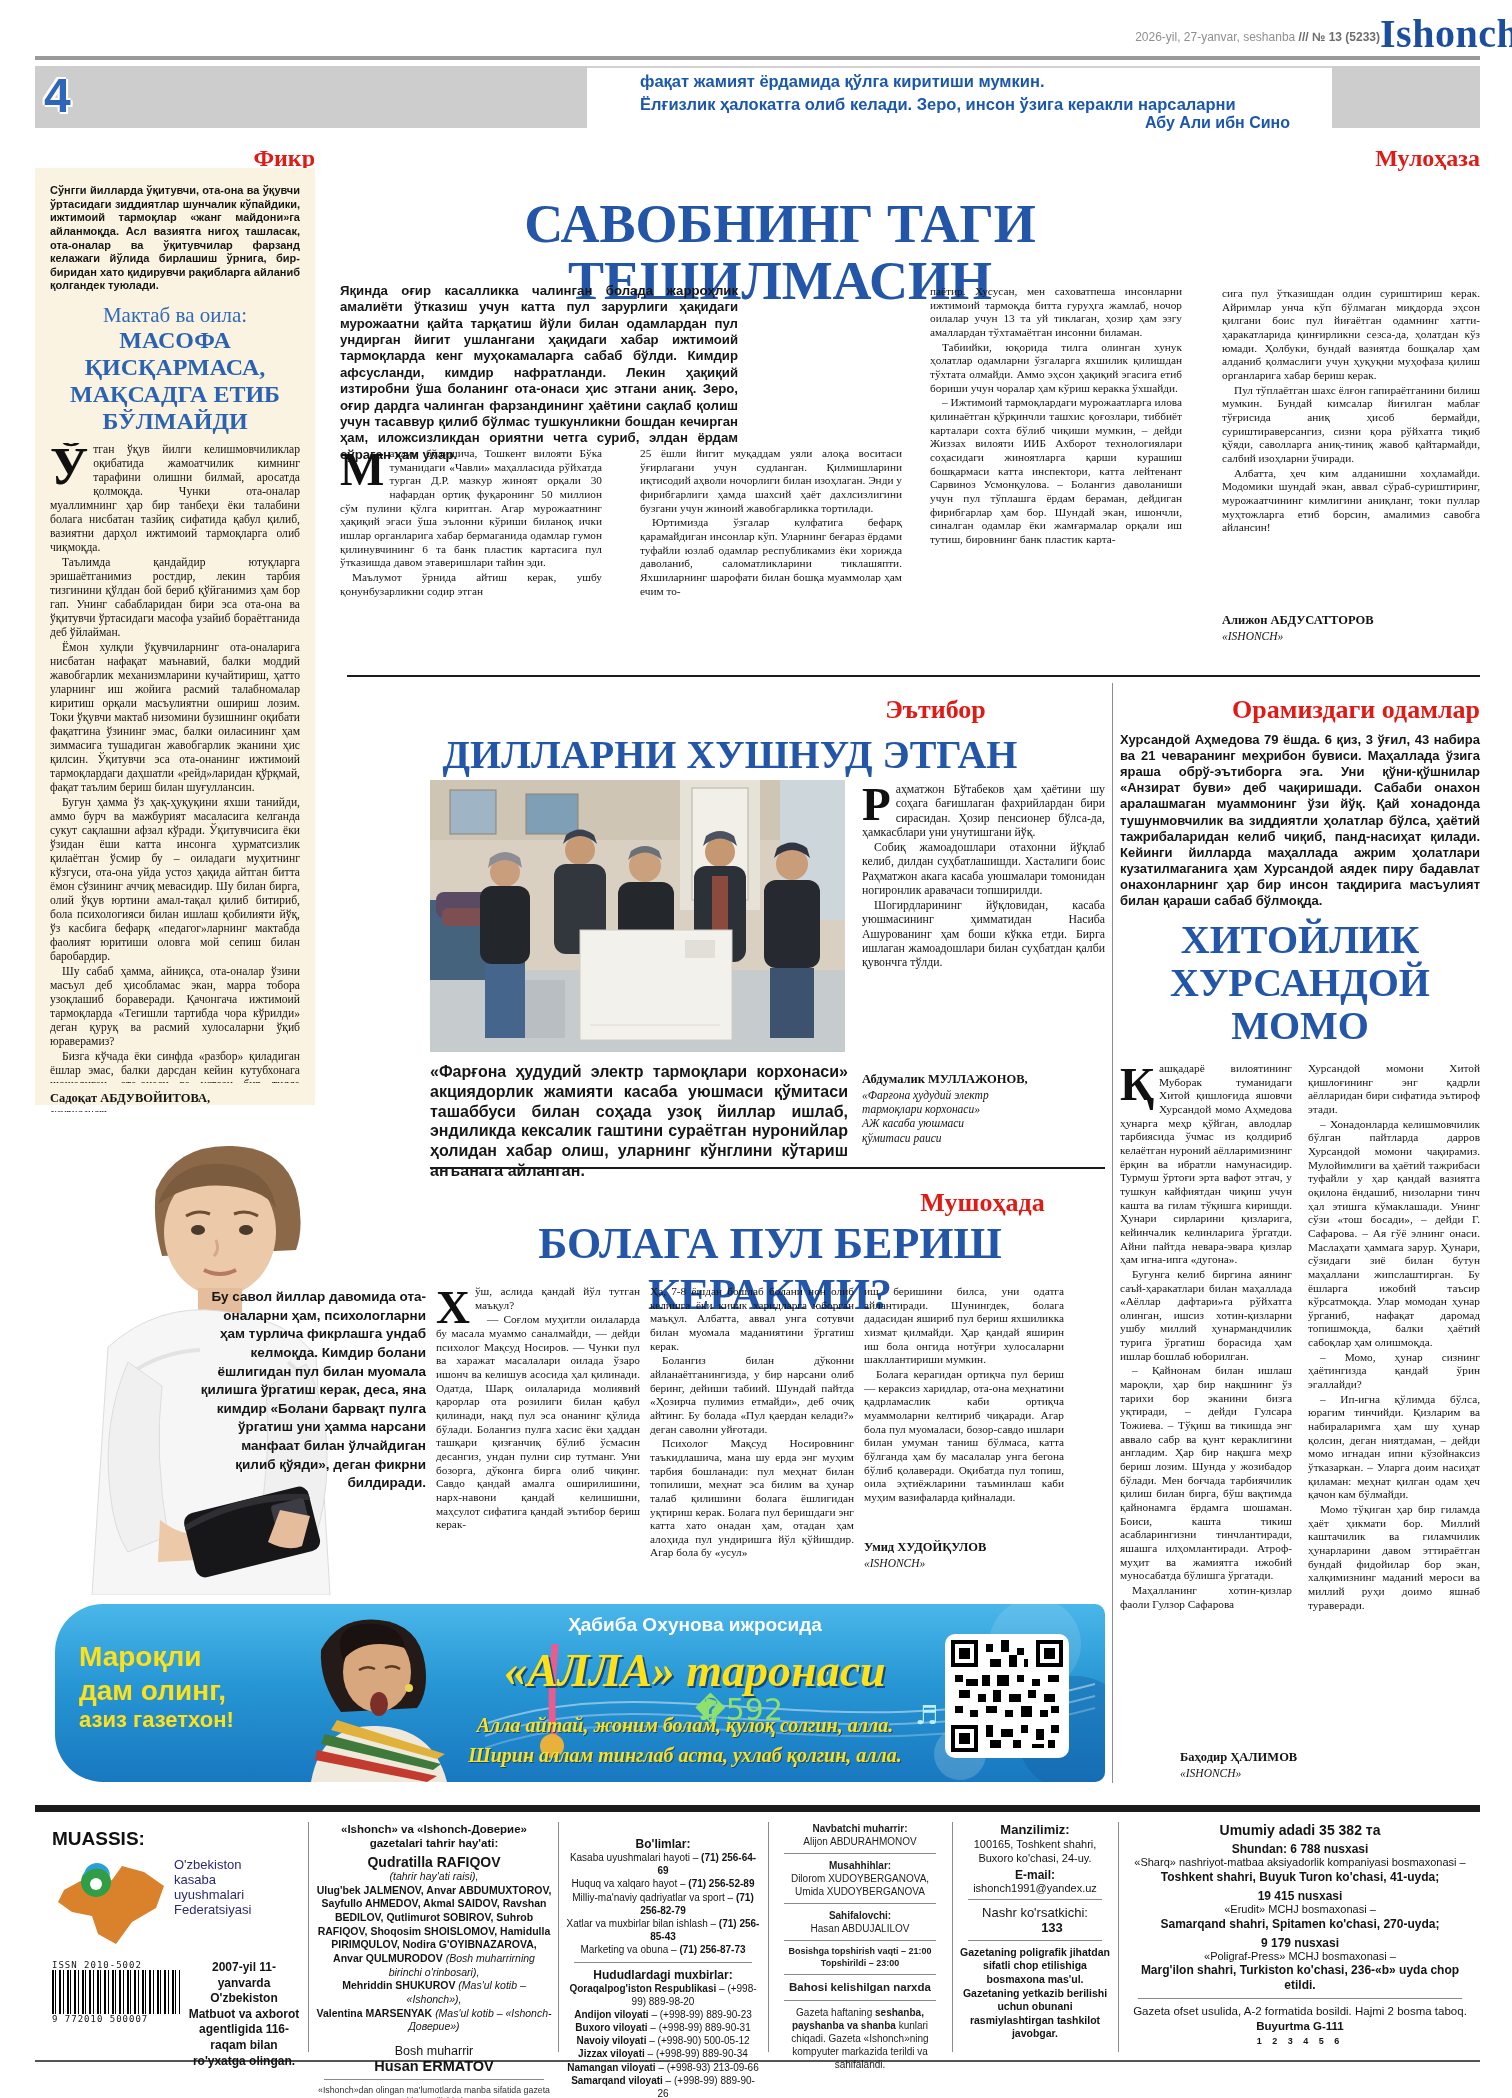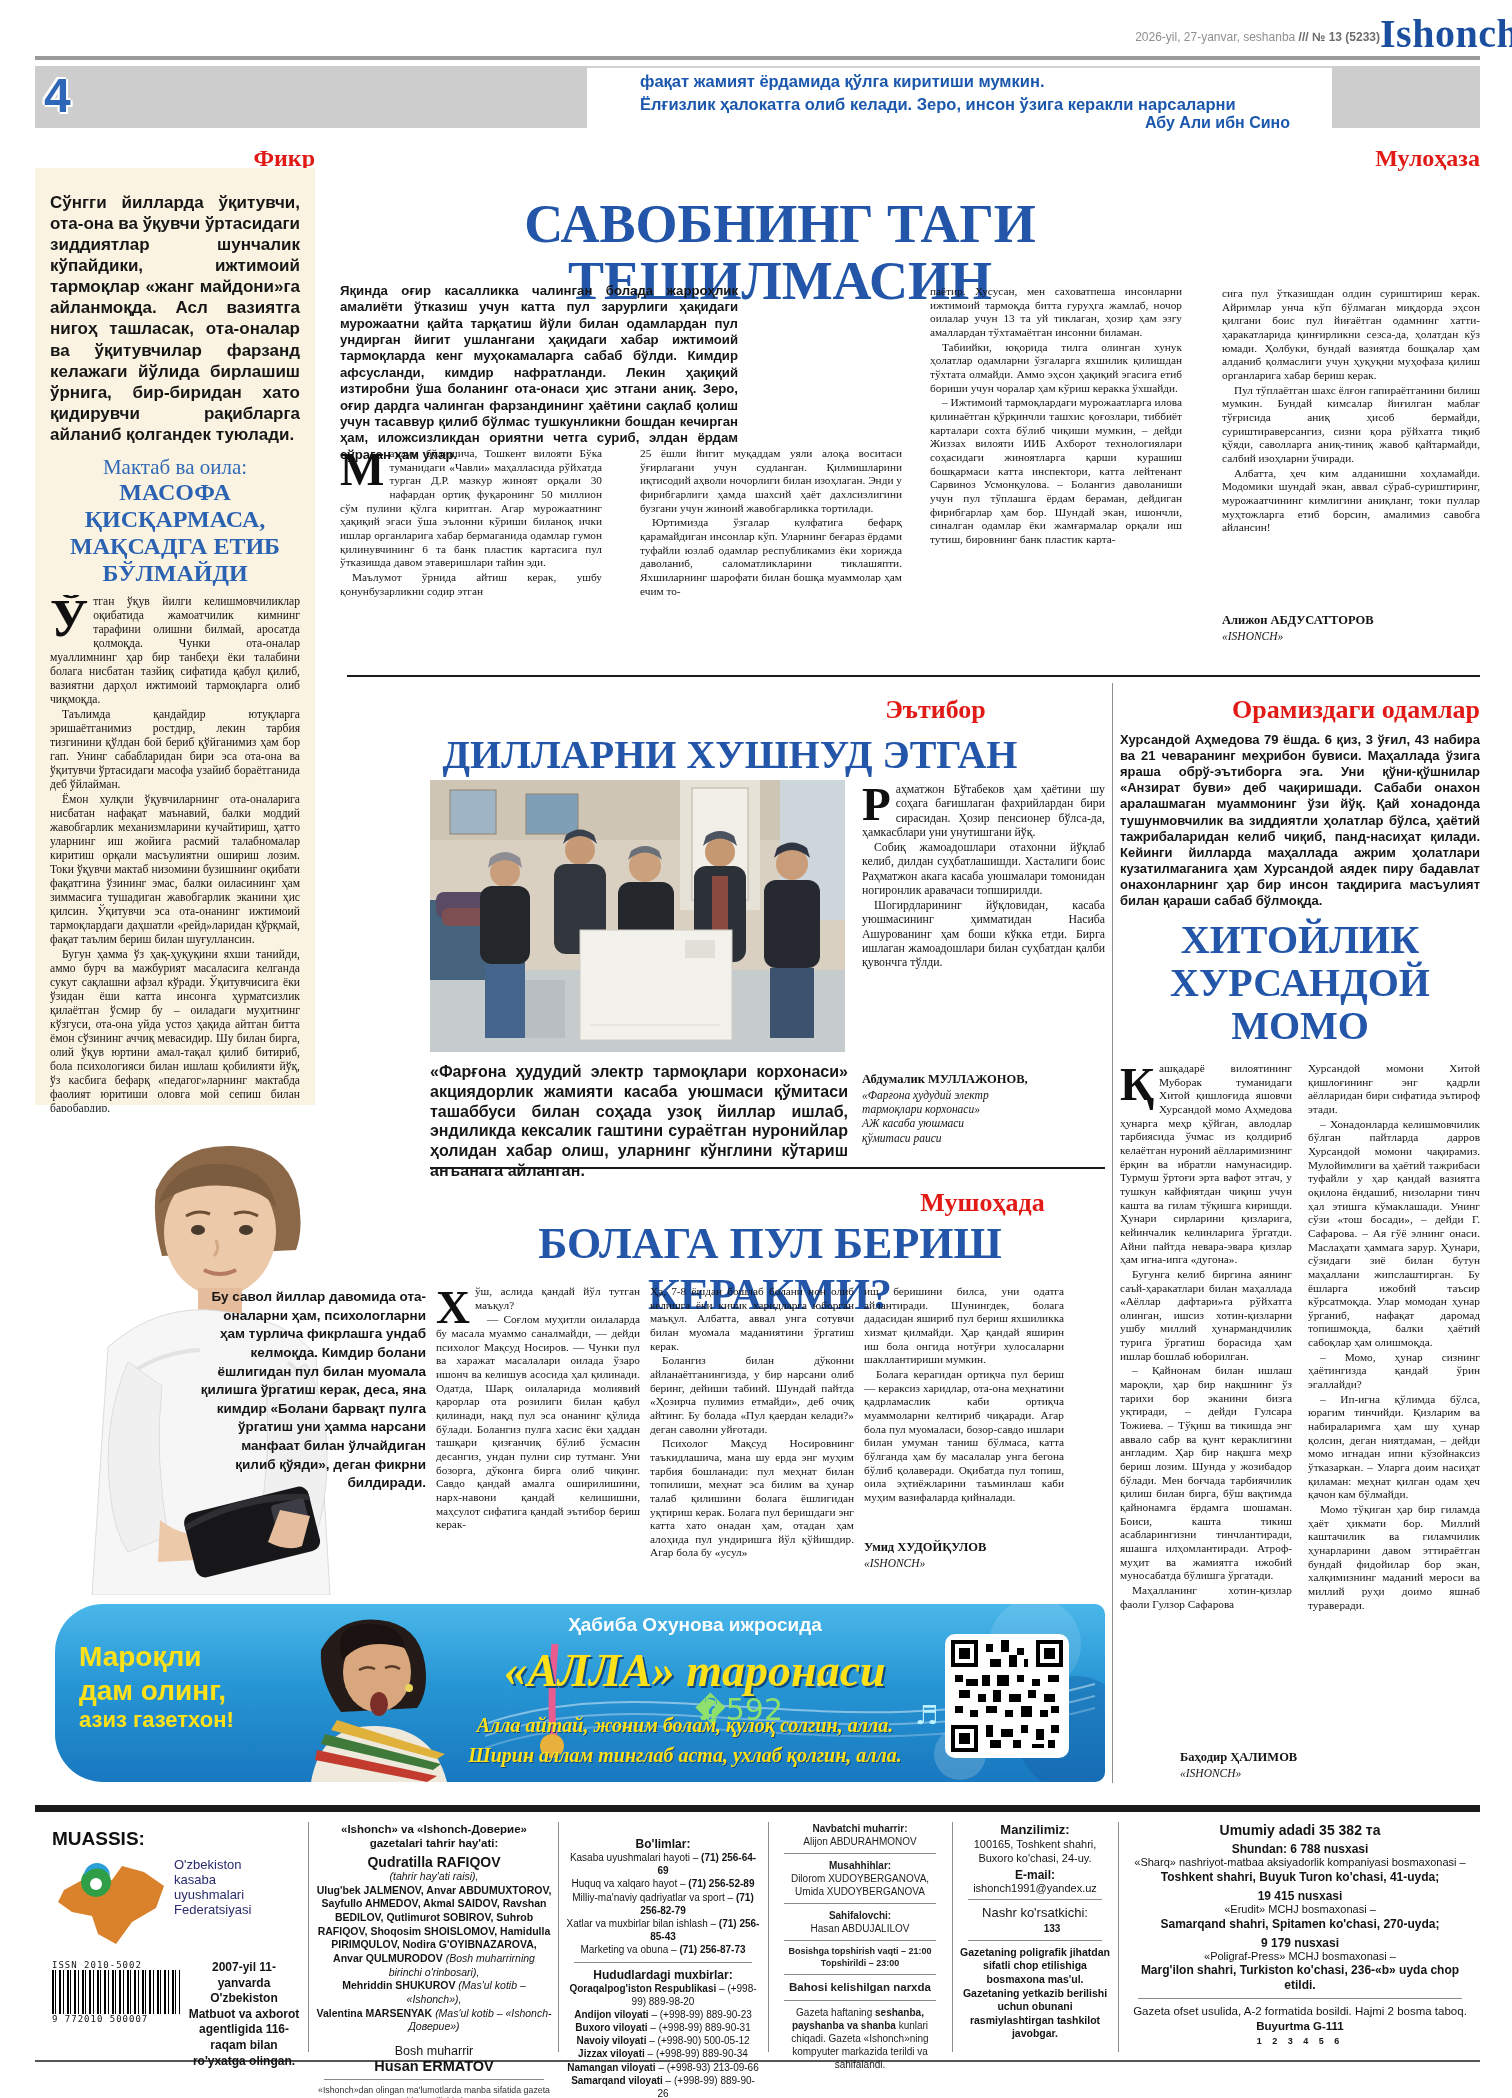--- a/index.html
+++ b/index.html
@@ -77,21 +77,21 @@
 
   <div class="abs quote" style="left:640px;top:70px;width:650px;">
     <div>фақат жамият ёрдамида қўлга киритиши мумкин.</div>
     <div>Ёлғизлик ҳалокатга олиб келади. Зеро, инсон ўзига керакли нарсаларни</div>
   </div>
   <div class="abs quote-author" style="left:920px;top:114px;width:370px;">Абу Али ибн Сино</div>
 
   <div class="abs red-label" style="left:120px;top:146px;width:195px;text-align:right;">Фикр</div>
   <div class="abs cream" style="left:35px;top:168px;width:280px;height:937px;padding:0;">
     <div style="padding:16px 15px 0 15px;">
-      <div class="lead" style="font-size:17px;margin-top:8px;">Сўнгги йилларда ўқитувчи, ота-она ва ўқувчи ўртасидаги зиддиятлар шунчалик кўпайдики, ижтимоий тармоқлар «жанг майдони»га айланмоқда. Асл вазиятга нигоҳ ташласак, ота-оналар ва ўқитувчилар фарзанд келажаги йўлида бирлашиш ўрнига, бир-биридан хато қидирувчи рақибларга айланиб қолгандек туюлади.</div>
+      <div class="lead" style="font-size:11px;">Сўнгги йилларда ўқитувчи, ота-она ва ўқувчи ўртасидаги зиддиятлар шунчалик кўпайдики, ижтимоий тармоқлар «жанг майдони»га айланмоқда. Асл вазиятга нигоҳ ташласак, ота-оналар ва ўқитувчилар фарзанд келажаги йўлида бирлашиш ўрнига, бир-биридан хато қидирувчи рақибларга айланиб қолгандек туюлади.</div>
       <div class="op-head1" style="margin-top:10px;">Мактаб ва оила:</div>
       <div class="op-head2">МАСОФА ҚИСҚАРМАСА, МАҚСАДГА ЕТИБ БЎЛМАЙДИ</div>
       <div class="body" style="margin-top:8px;height:640px;font-size:11.6px;">
         <span class="dropcap" style="font-size:52px;">Ў</span>
         <div>
             <p>тган ўқув йилги келишмовчиликлар оқибатида жамоатчилик кимнинг тарафини олишни билмай, аросатда қолмоқда. Чунки ота-оналар муаллимнинг ҳар бир танбеҳи ёки талабини болага нисбатан тазйиқ сифатида қабул қилиб, вазиятни дарҳол ижтимоий тармоқларга олиб чиқмоқда.</p>
             <p>Таълимда қандайдир ютуқларга эришаётганимиз ростдир, лекин тарбия тизгинини қўлдан бой бериб қўйганимиз ҳам бор гап. Унинг сабабларидан бири эса ота-она ва ўқитувчи ўртасидаги масофа узайиб бораётганида деб ўйлайман.</p>
             <p>Ёмон хулқли ўқувчиларнинг ота-оналарига нисбатан нафақат маънавий, балки моддий жавобгарлик механизмларини кучайтириш, ҳатто уларнинг иш жойига расмий талабномалар киритиш орқали масъулиятни ошириш лозим. Токи ўқувчи мактаб низомини бузишнинг оқибати фақатгина ўзининг эмас, балки оиласининг ҳам зиммасига тушадиган жавобгарлик эканини ҳис қилсин. Ўқитувчи эса ота-онанинг ижтимоий тармоқлардаги даҳшатли «рейд»ларидан қўрқмай, фақат таълим бериш билан шуғуллансин.</p>
             <p>Бугун ҳамма ўз ҳақ-ҳуқуқини яхши танийди, аммо бурч ва мажбурият масаласига келганда сукут сақлашни афзал кўради. Ўқитувчисига ёки ўзидан ёши катта инсонга ҳурматсизлик қилаётган ўсмир бу – оиладаги муҳитнинг кўзгуси, ота-она уйда устоз ҳақида айтган битта ёмон сўзининг аччиқ мевасидир. Шу билан бирга, олий ўқув юртини амал-тақал қилиб битириб, бола психологияси билан ишлаш қобилияти йўқ, ўз касбига бефарқ «педагог»ларнинг мактабда фаолият юритиши оловга мой сепиш билан баробардир.</p>
             <p>Шу сабаб ҳамма, айниқса, ота-оналар ўзини масъул деб ҳисобламас экан, марра тобора узоқлашиб бораверади. Қачонгача ижтимоий тармоқларда «Тегишли тартибда чора кўрилди» деган қуруқ ва расмий хулосаларни ўқиб юраверамиз?</p>
@@ -499,21 +499,21 @@
 
     <div class="abs f-center" style="left:960px;top:1822px;width:150px;">
       <div style="font:bold 13px 'Liberation Sans',sans-serif;">Manzilimiz:</div>
       <div style="font:11px/1.3 'Liberation Sans',sans-serif;">100165, Toshkent shahri,</div>
       <div style="font:11px/1.3 'Liberation Sans',sans-serif;">Buxoro ko'chasi, 24-uy.</div>
       <div style="font:bold 12px 'Liberation Sans',sans-serif;margin-top:2px;">E-mail:</div>
       <div style="font:11px 'Liberation Sans',sans-serif;">ishonch1991@yandex.uz</div>
       <hr class="f-hr">
       <div style="font:13px 'Liberation Sans',sans-serif;">
         <span>Nashr ko'rsatkichi:</span>
-        <b style="font-size:10px;margin-left:34px;">133</b>
+        <b style="font-size:13px;margin-left:34px;">133</b>
       </div>
       <hr class="f-hr">
       <div style="font:bold 10.5px/1.3 'Liberation Sans',sans-serif;">Gazetaning poligrafik jihatdan sifatli chop etilishiga bosmaxona mas'ul. Gazetaning yetkazib berilishi uchun obunani rasmiylashtirgan tashkilot javobgar.</div>
     </div>
 
     <div class="abs f-center" style="left:1130px;top:1822px;width:340px;">
       <div style="font:bold 14px 'Liberation Sans',sans-serif;">Umumiy adadi 35 382 та</div>
       <div style="font:bold 12px 'Liberation Sans',sans-serif;margin-top:4px;">Shundan: 6 788 nusxasi</div>
       <div style="font:11px/1.25 'Liberation Sans',sans-serif;">«Sharq» nashriyot-matbaa aksiyadorlik kompaniyasi bosmaxonasi –</div>
       <div style="font:bold 12px 'Liberation Sans',sans-serif;">Toshkent shahri, Buyuk Turon ko'chasi, 41-uyda;</div>

